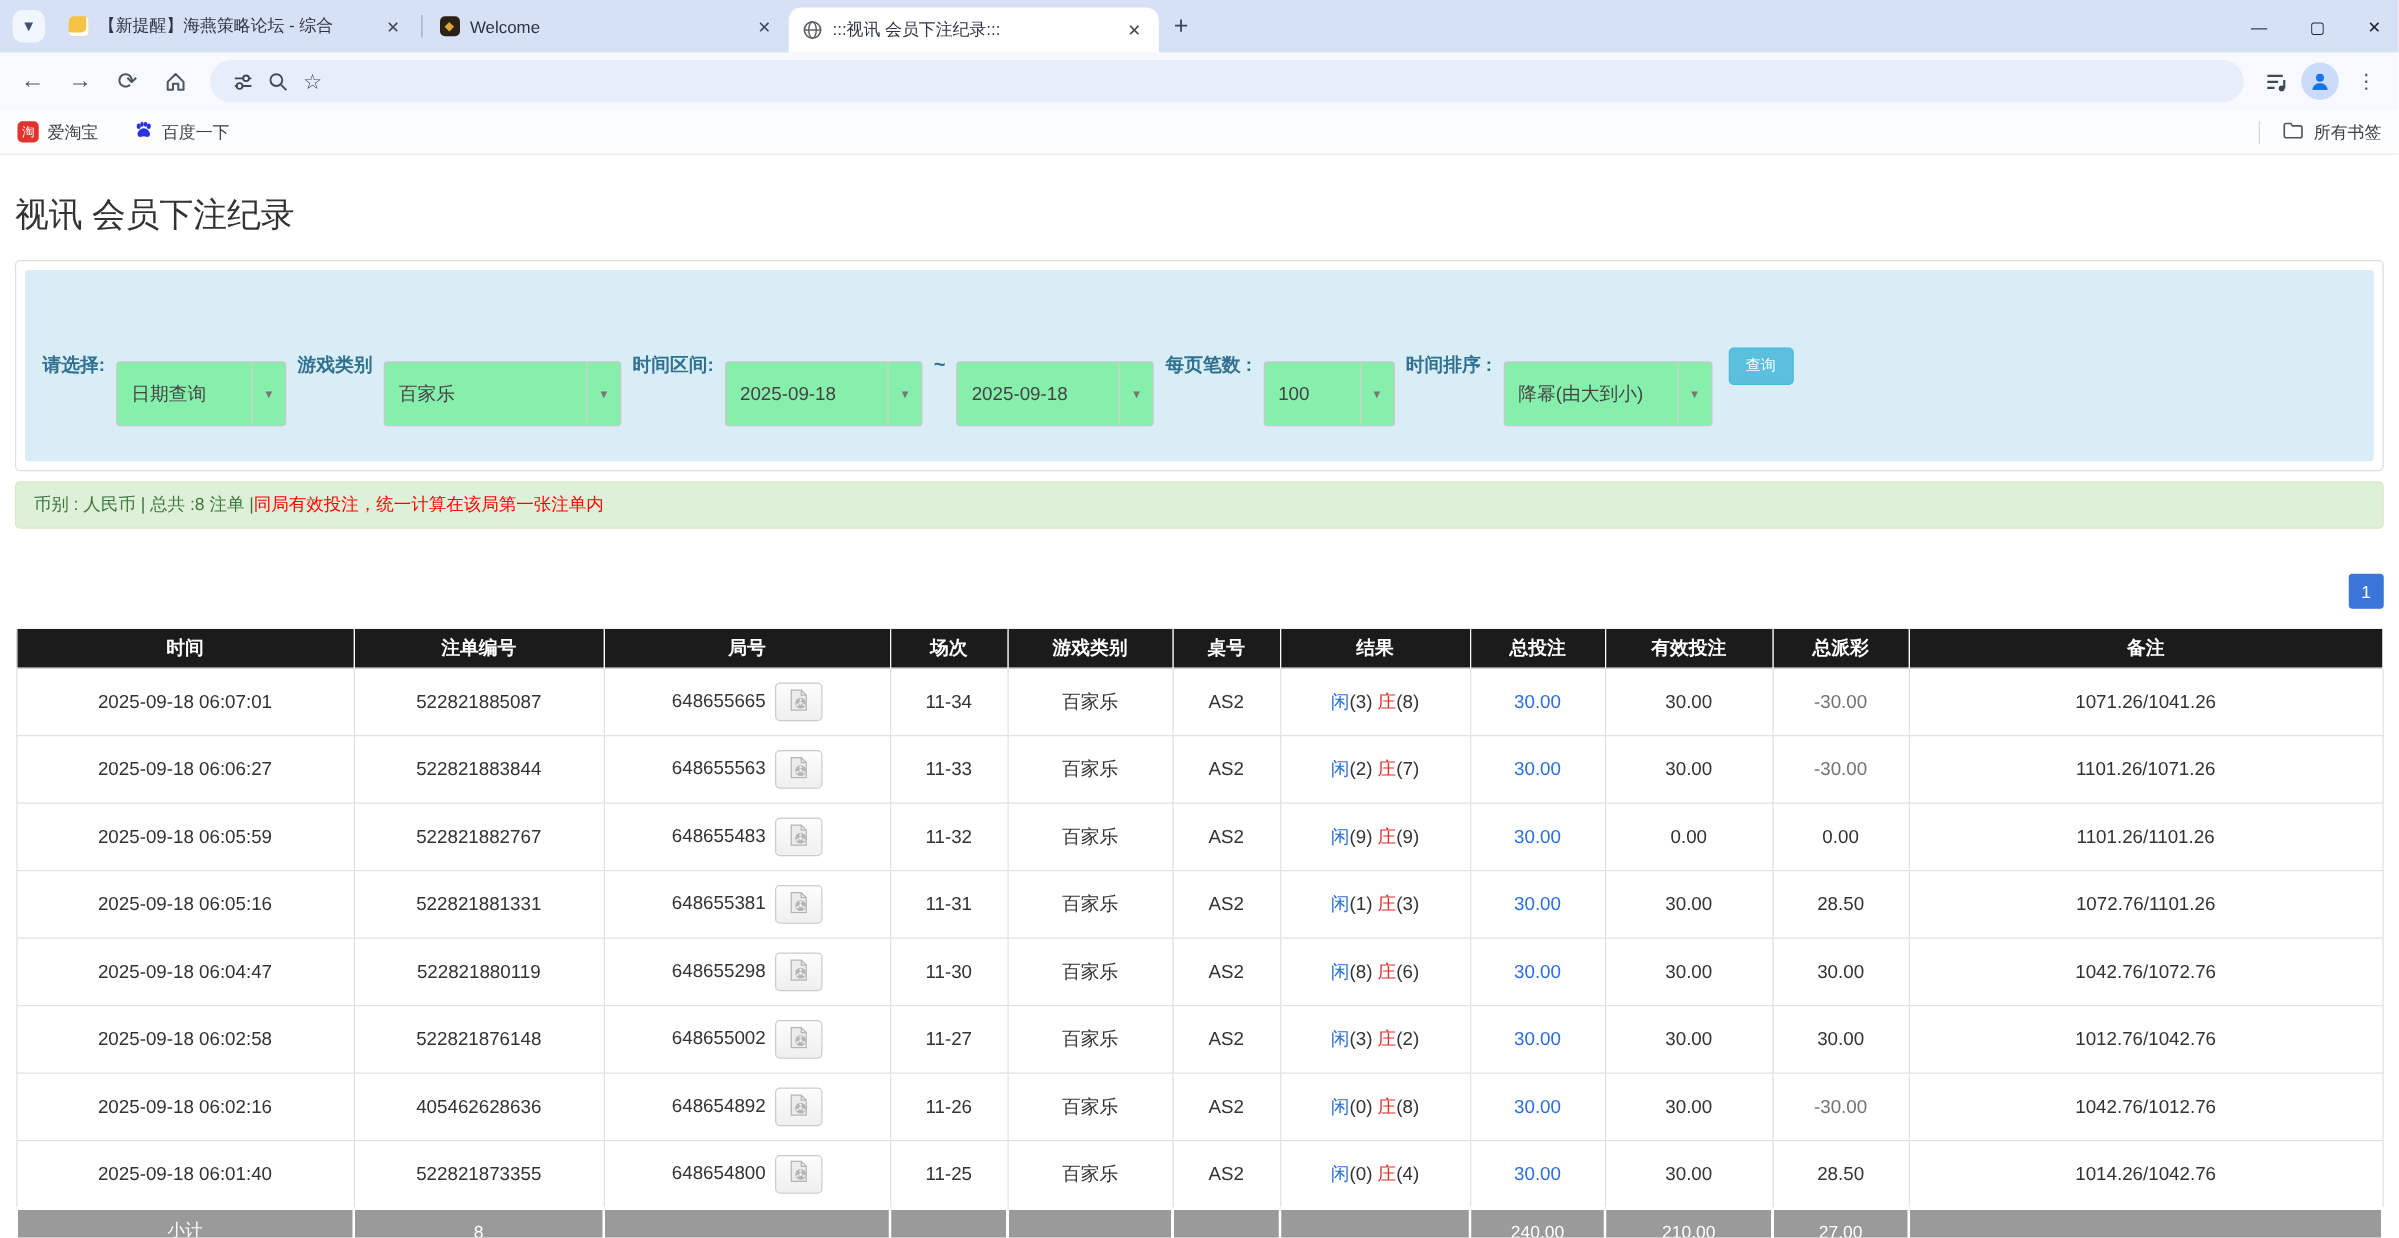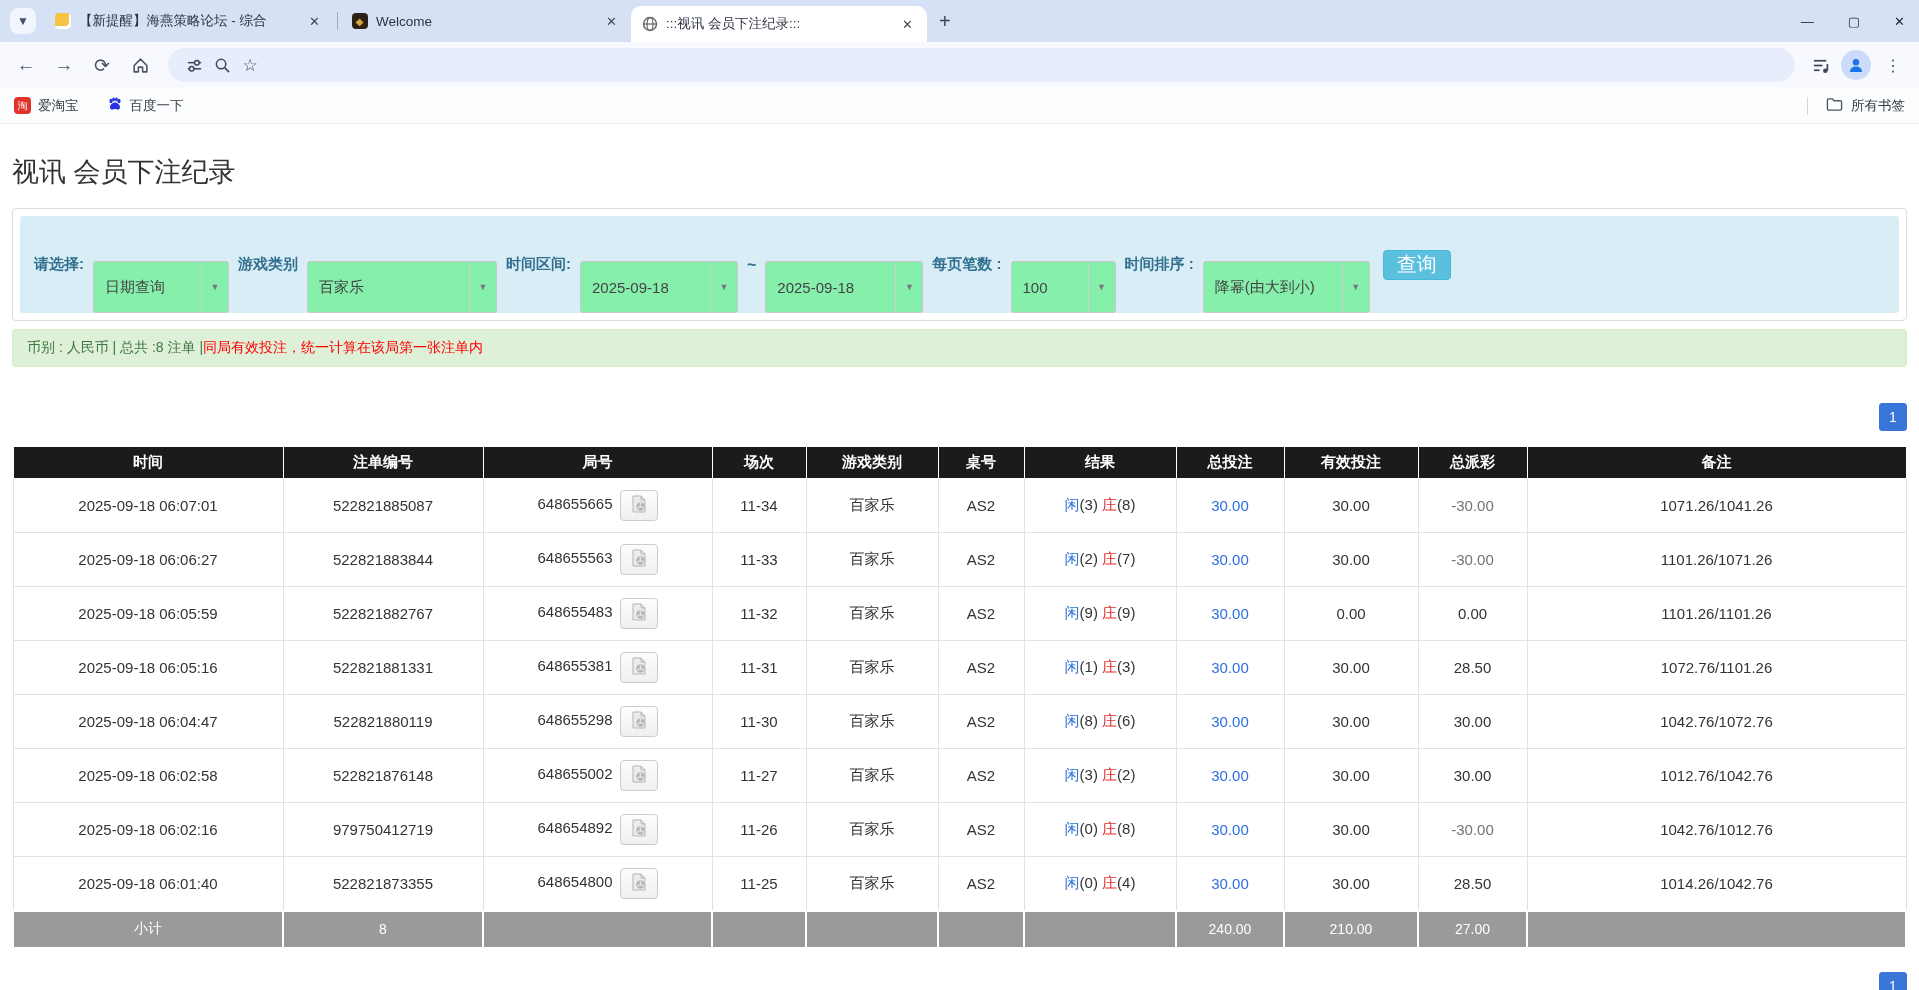--- a/index.html
+++ b/index.html
@@ -44,31 +44,31 @@
   .bm-taobao { width:17px; height:17px; background:#e0332c; border-radius:4px; color:#fff;
     font-size:10px; display:flex; align-items:center; justify-content:center; }
   .bm-right { margin-left:auto; display:flex; align-items:center; gap:8px; }
   .bm-vsep { width:1px; height:18px; background:#d5d5d5; margin-right:10px; }
 
   
   .content { padding:0 12px; }
   .page-title { font-size:27px; color:#333; font-weight:400; margin:30px 0 18px; }
 
   .filter-panel { border:1px solid #ddd; border-radius:4px; padding:7px; margin-top:10px; }
-  .filter-bar { background:#d9edf7; border-radius:3px; padding:0 14px;
+  .filter-bar { background:#d9edf7; border-radius:3px; padding:28px 14px;
     display:flex; align-items:center; gap:9px; }
   .f-label { color:#31708f; font-weight:bold; font-size:15px; white-space:nowrap; }
   .combo { display:flex; height:52px; background:#86efac; border:1px solid #c8c8c8; border-radius:3px;
     cursor:pointer;margin-top:45px; }
   .combo .val { padding:0 11px; display:flex; align-items:center; font-size:15px; color:#444; white-space:nowrap; }
   .combo .caret { width:27px; border-left:1px solid #d0d0d0; display:flex; align-items:center;
     justify-content:center; color:#777; font-size:9px; }
   .tilde { color:#31708f; font-weight:bold; }
   .query-btn { height:30px; padding:0 13px; background:#5bc0de; border:1px solid #46b8da;
-    color:#fff; font-size:20px; border-radius:4px; cursor:pointer; margin-left:4px; }
+    color:#fff; font-size:12px; border-radius:4px; cursor:pointer; margin-left:4px; }
 
   .summary { margin-top:8px; background:#dff0d8; border:1px solid #d6e9c6; border-radius:4px;
     padding:9px 14px; font-size:14px; color:#3c763d; display:flex; justify-content:flex-start; align-items:center; }
   .summary .warn { color:#ff0000; }
 
   .pager { display:flex; justify-content:flex-end; margin-top:36px; }
   .pager.bottom { margin-top:23px; }
   .page-btn { width:28px; height:28px; background:#3a76d9; color:#fff; font-size:14px;
     border:1px solid #3a76d9; border-radius:3px; display:flex; align-items:center; justify-content:center;
     cursor:pointer; }
@@ -421,21 +421,21 @@
           <td>百家乐</td>
           <td>AS2</td>
           <td><span class="p-player">闲</span><span>(3) </span><span class="p-banker">庄</span><span>(2)</span></td>
           <td><span class="blue-link">30.00</span></td>
           <td>30.00</td>
           <td><span>30.00</span></td>
           <td>1012.76/1042.76</td>
         </tr>
         <tr>
           <td>2025-09-18 06:02:16</td>
-          <td>979750412719</td>
+          <td>405462628636</td>
           <td><span>648654892</span><span class="video-btn">
               <span><svg width="20" height="18" viewBox="0 0 20 18">
                   <path d="M4 1 h8 l4 4 v12 h-12 z" fill="#ececec" stroke="#b5b5b5" stroke-width="1"></path>
                   <path d="M12 1 v4 h4" fill="none" stroke="#b5b5b5" stroke-width="1"></path>
                   <circle cx="11.5" cy="11.5" r="4.3" fill="#b5b5b5"></circle>
                   <circle cx="11.5" cy="11.5" r="1.3" fill="#ececec"></circle>
                   <circle cx="11.5" cy="8.8" r="1" fill="#ececec"></circle>
                   <circle cx="9" cy="12.8" r="1" fill="#ececec"></circle>
                   <circle cx="14" cy="12.8" r="1" fill="#ececec"></circle>
                 </svg></span>

